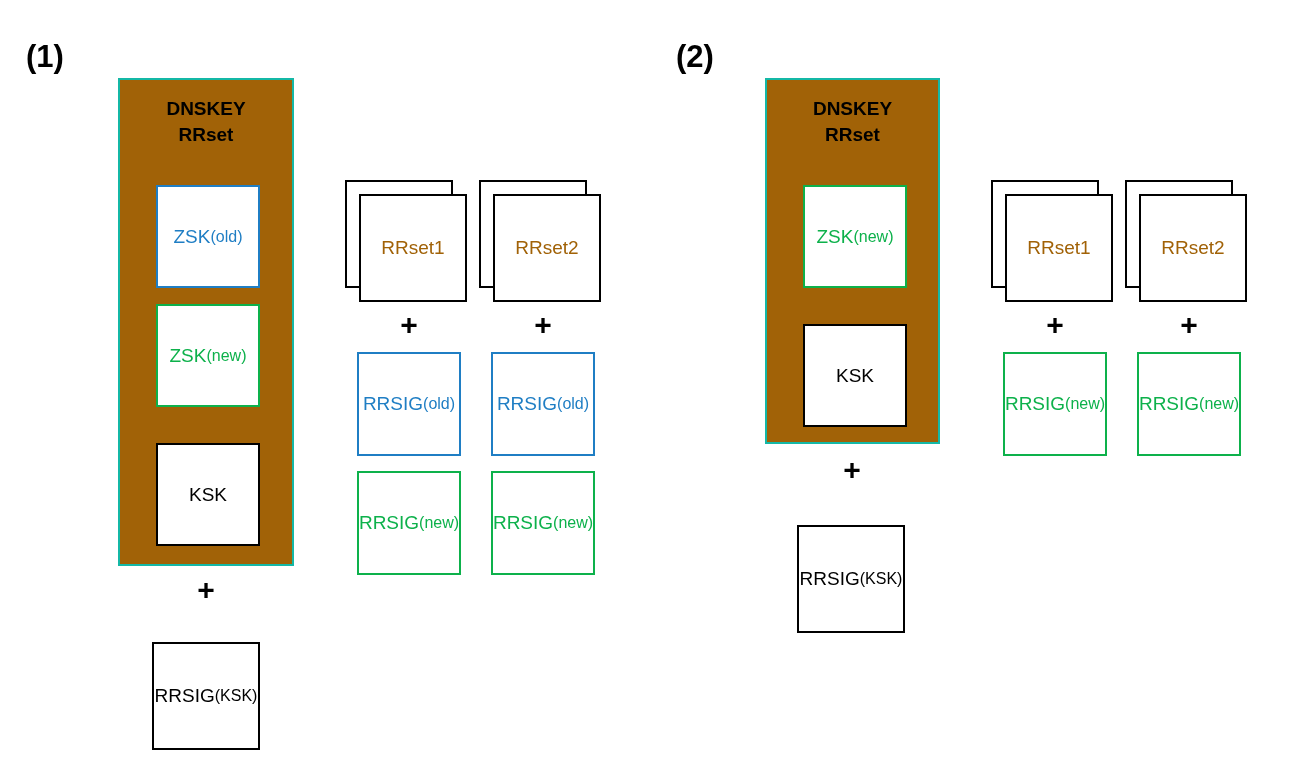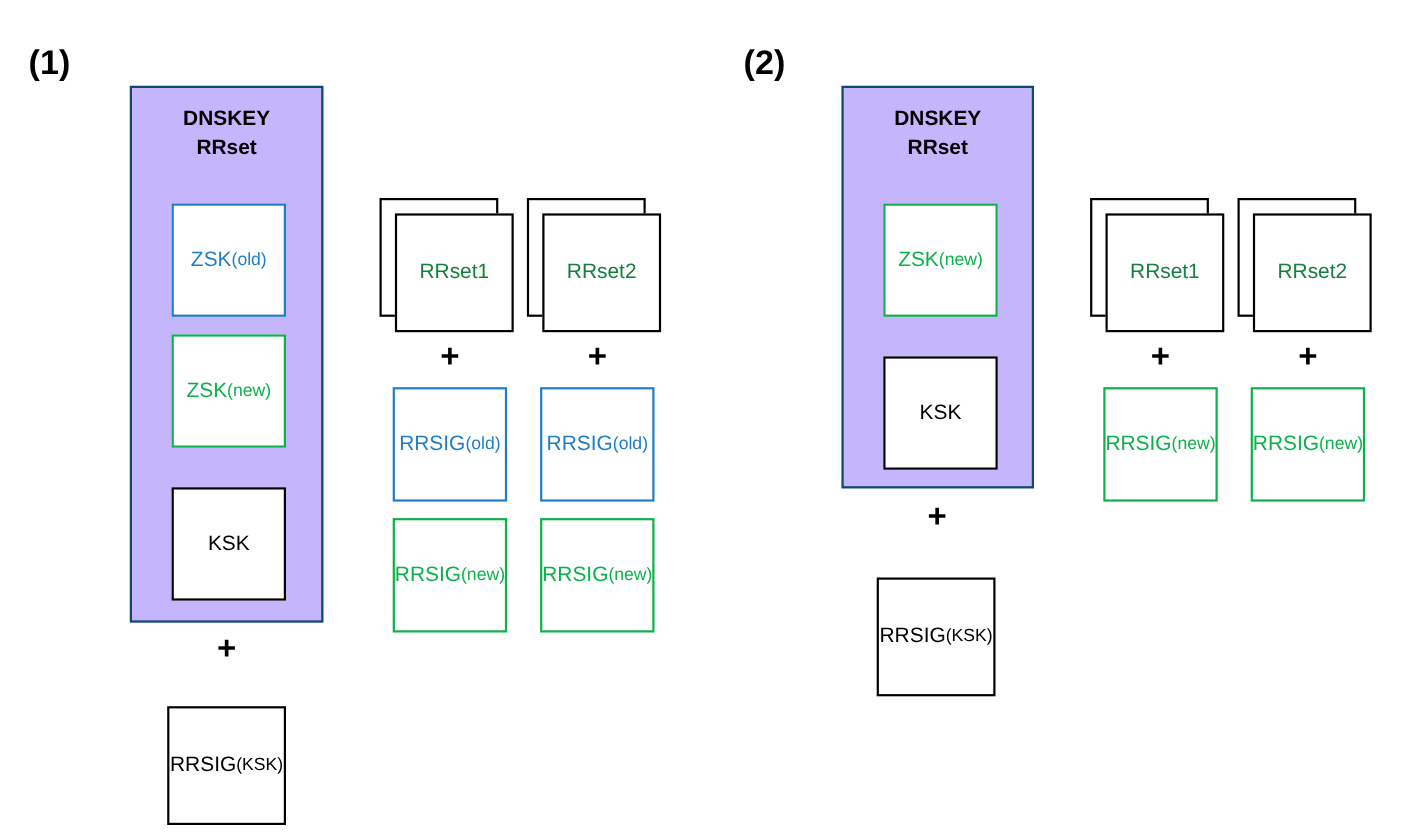--- a/index.html
+++ b/index.html
@@ -22,22 +22,22 @@
     font-size: 31px;
     font-weight: bold;
     letter-spacing: 0px;
     line-height: 1;
     color: #000;
   }
 
   
   .dnskey-box {
     position: absolute;
-    border: 2px solid #0c4a6e;
-    background: #c4b5fd;
+    border: 2px solid #14b8a6;
+    background: #a16207;
     box-sizing: border-box;
   }
   .dnskey-title {
     position: absolute;
     left: 0;
     right: 0;
     text-align: center;
     font-size: 19px;
     font-weight: bold;
     line-height: 26px;
@@ -93,21 +93,21 @@
     box-sizing: border-box;
     border: 2px solid #000000;
     background: #ffffff;
     display: flex;
     align-items: center;
     justify-content: center;
   }
   .stack .sheet-front .t1 {
     font-size: 19px;
     line-height: 24px;
-    color: #15803d;
+    color: #a16207;
     white-space: nowrap;
   }
 
   
   .plus {
     position: absolute;
     font-size: 30px;
     font-weight: bold;
     line-height: 1;
     text-align: center;

